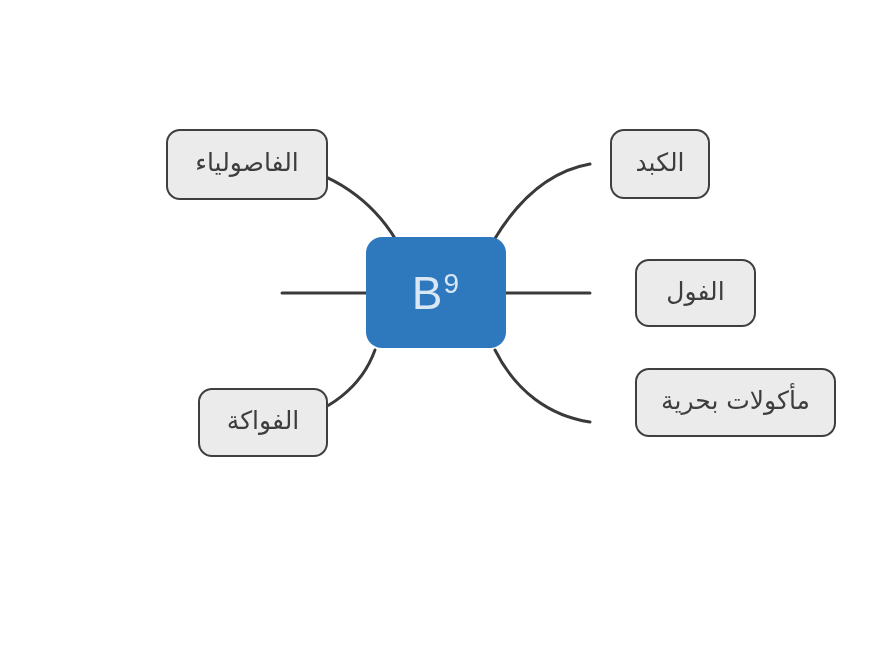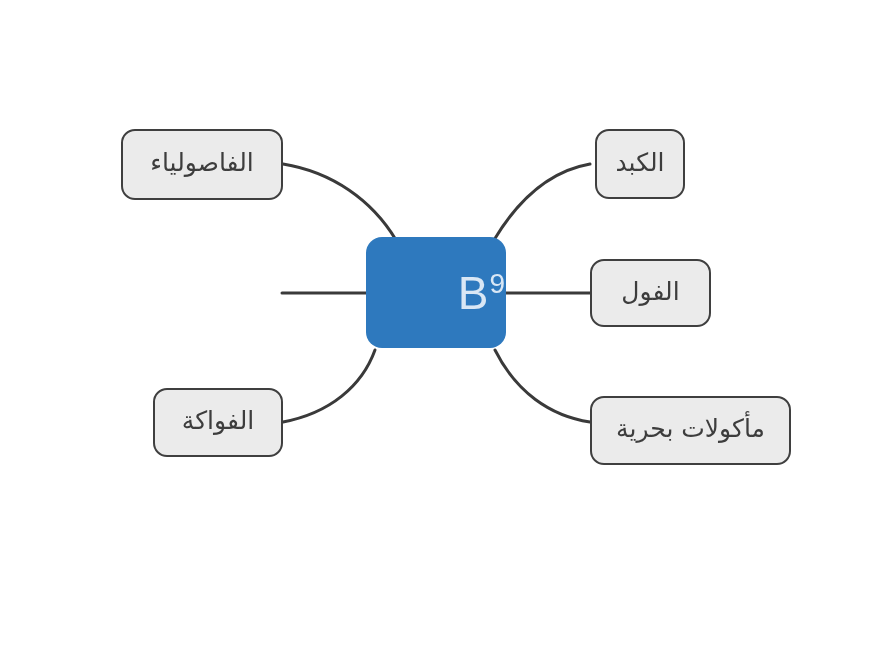--- a/index.html
+++ b/index.html
@@ -38,58 +38,59 @@
     position:absolute;
     box-sizing:border-box;
     background:var(--node-fill);
     border:2px solid var(--node-border);
     border-radius:14px;
     display:flex;
     align-items:center;
     justify-content:center;
     direction:rtl;
     cursor:default;
+    margin-left:45px;
   }
   .node .label{
     font-size:25px;
     color:var(--node-text);
     white-space:nowrap;
     line-height:1;
     padding-bottom:4px;
   }
   .center-node{
     position:absolute;
     left:366px;top:237px;
     width:140px;height:111px;
     background:var(--center-fill);
     border-radius:16px;
     display:flex;
     align-items:center;
-    justify-content:flex-end;
+    justify-content:center;
   }
   .center-label{
     font-family:"Liberation Sans","DejaVu Sans",sans-serif;
     color:var(--center-text);
     font-size:46px;
     line-height:1;
     letter-spacing:1px;
   }
   .center-label sup{
     font-size:28px;
     vertical-align:super;
     line-height:0;
   }
   
   .node-beans   {left:121px;top:129px;width:162px;height:71px;}
   .node-peanuts {left:72px; top:259px;width:210px;height:69px;}
   .node-fruits  {left:153px;top:388px;width:130px;height:69px;}
   
-  .node-liver   {left:595px;top:129px;width:90px;height:70px;text-align:center;}
+  .node-liver   {left:565px;top:129px;width:100px;height:70px;text-align:center;}
   .node-eggs    {left:590px;top:259px;width:121px;height:68px;}
-  .node-seafood {left:590px;top:396px;width:201px;height:69px;}
+  .node-seafood {left:590px;top:368px;width:201px;height:69px;}
 </style>
 </head>
 <body>
 
 <div class="stage">
 
   <svg class="connector-layer" viewBox="0 0 870 653" xmlns="http://www.w3.org/2000/svg">
     <path d="M 283 164 C 332 172 372 200 396 240"></path>
     <path d="M 282 293 L 370 293"></path>
     <path d="M 283 422 C 330 413 362 386 375 350"></path>

